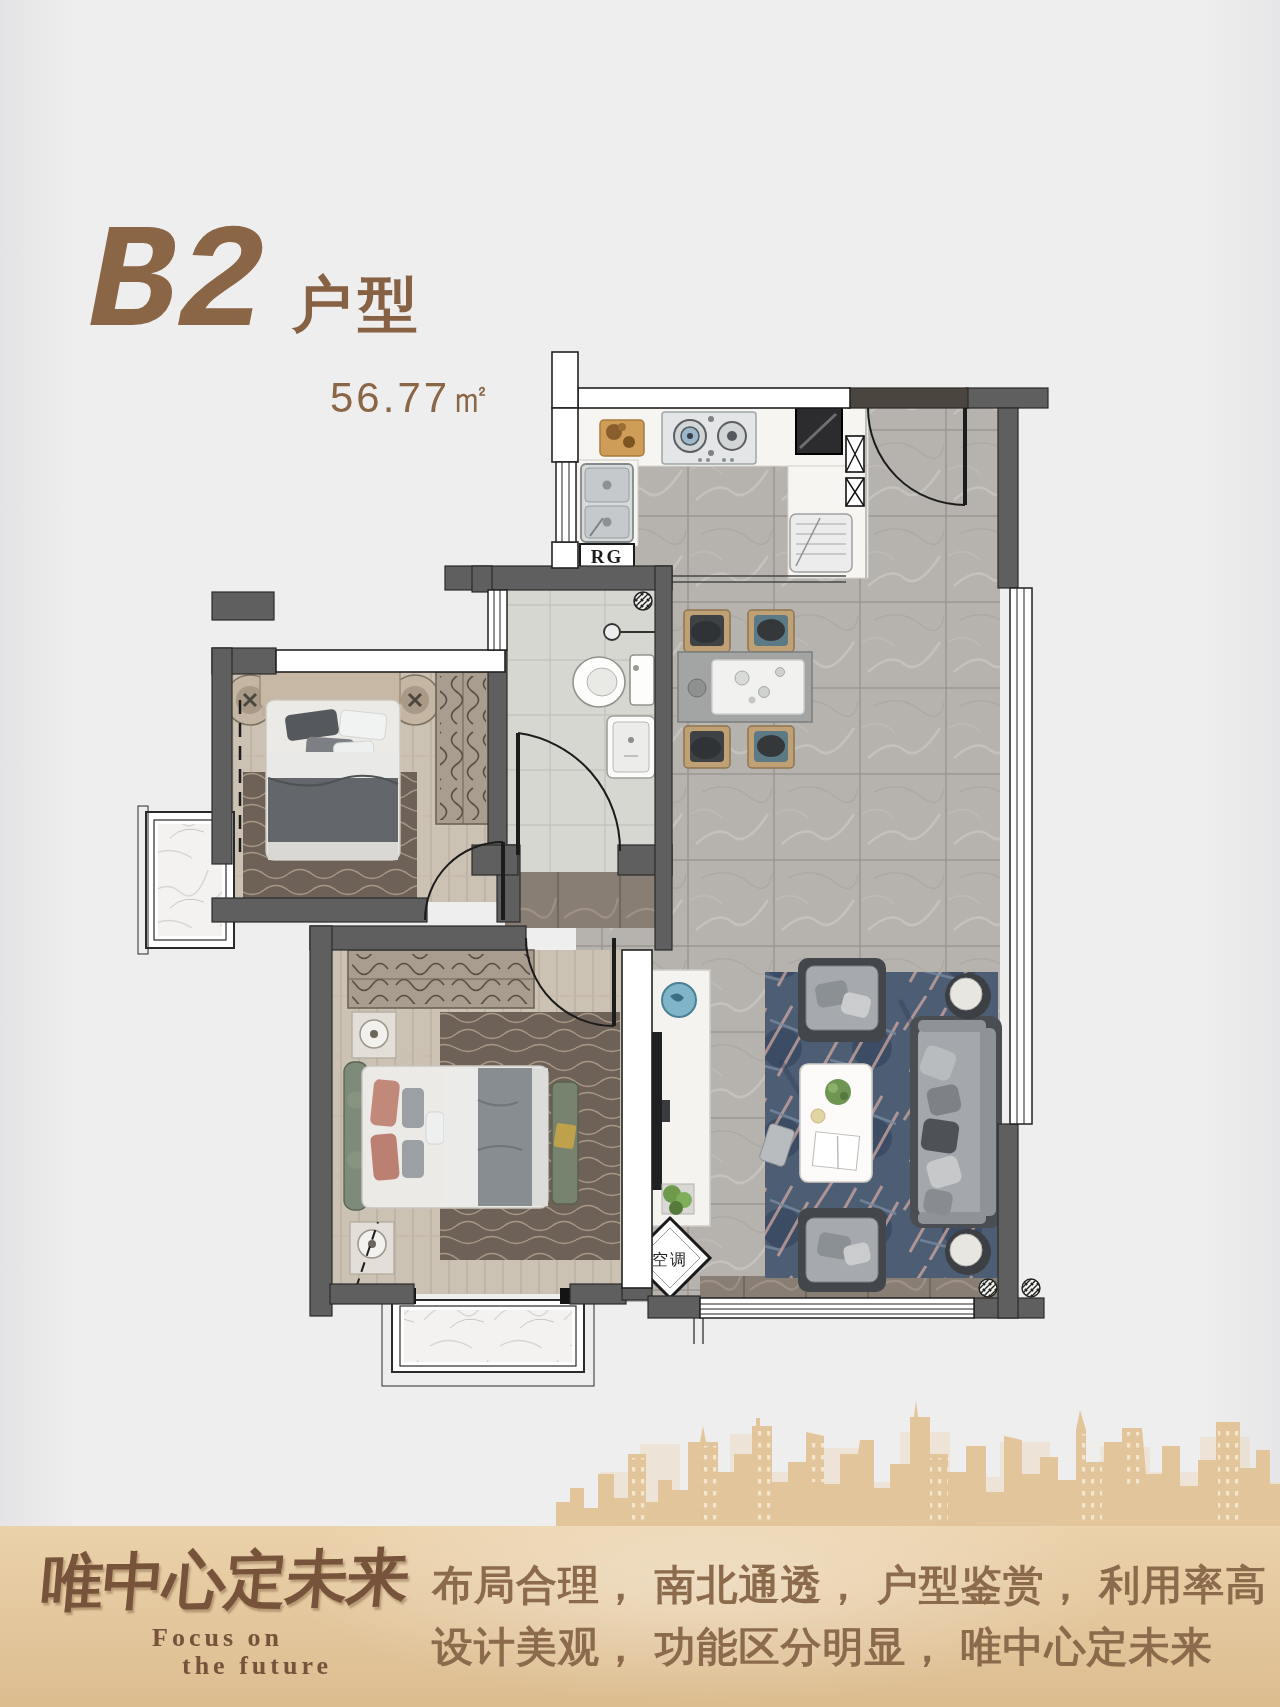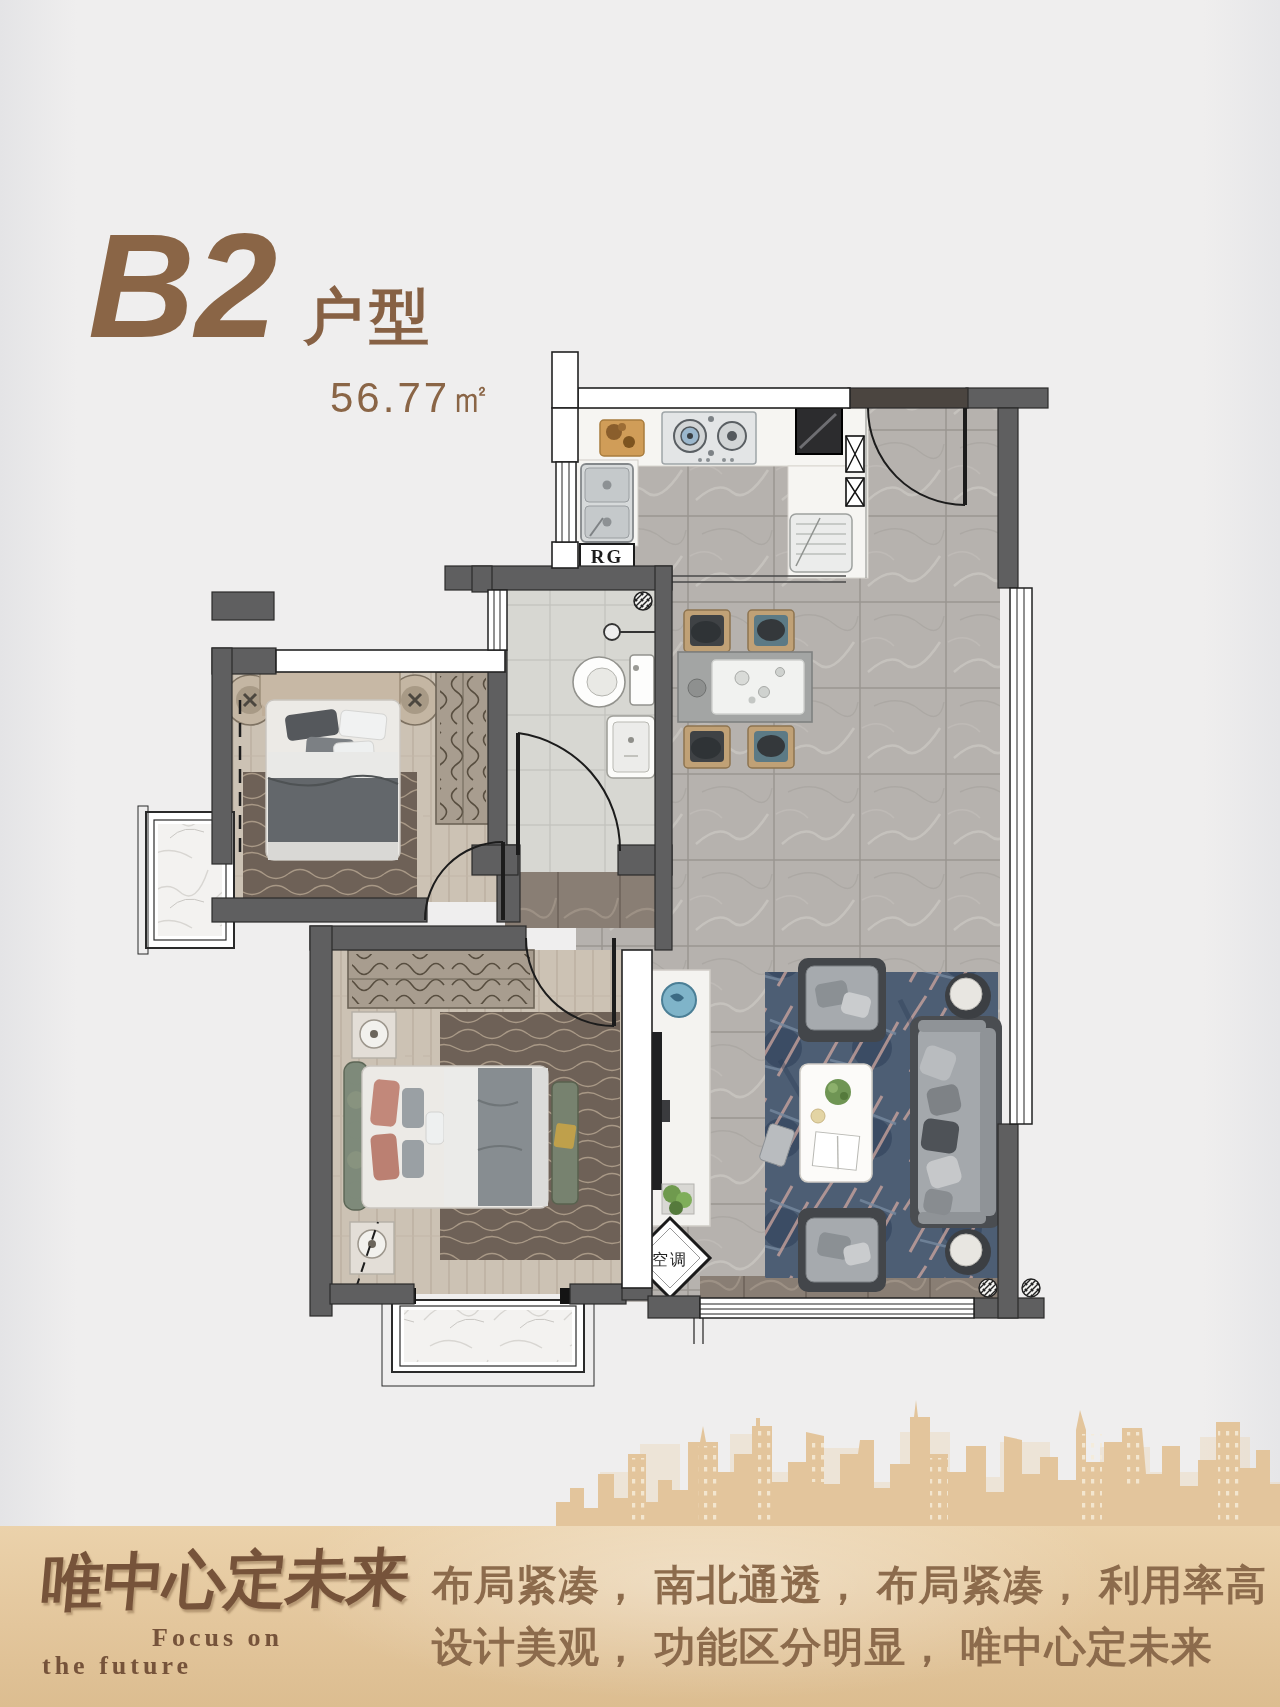--- a/index.html
+++ b/index.html
@@ -7,35 +7,35 @@
   .page{position:relative;width:1280px;height:1707px;background:linear-gradient(90deg,#e4e4e6 0%,#efeeee 6%,#efeeee 94%,#e6e6e8 100%);overflow:hidden;}
   
   .header{position:absolute;left:0;top:0;width:1280px;height:196px;
     background:linear-gradient(100deg,#ecd6b4 0%,#f2e3c8 38%,#f4e7cf 55%,#e9d2ae 100%);
     border-bottom:1px solid #d9c09a;}
   .header-title{position:absolute;left:0;top:30px;width:100%;text-align:center;
     font-size:88px;font-weight:700;color:#7a573b;letter-spacing:24px;text-indent:24px;
     text-shadow:0 3px 3px rgba(122,87,59,.25);}
   
   .unit-title{position:absolute;left:88px;top:212px;display:flex;align-items:baseline;color:#8a6546;}
-  .unit-name{font-size:148px;font-style:italic;font-weight:700;line-height:1;font-family:Liberation Sans, sans-serif;}
+  .unit-name{font-size:148px;font-style:italic;font-weight:700;line-height:1;font-family:Liberation Mono, monospace;}
   .unit-suffix{font-size:60px;font-weight:600;margin-left:26px;letter-spacing:6px;color:#876144;text-align:right;}
   .unit-area{position:absolute;left:330px;top:370px;font-size:42px;color:#8a6546;letter-spacing:3px;font-family:"Liberation Sans","DejaVu Sans",sans-serif;}
   
   .plan-svg{position:absolute;left:0;top:0;}
   
   .footer{position:absolute;left:0;top:1526px;width:1280px;height:181px;
     background:linear-gradient(180deg,#ebd2ab 0%,#e3c69c 55%,#dcbd90 100%);}
   .footer:before{content:"";position:absolute;inset:0;background:radial-gradient(ellipse 420px 120px at 55% 30%,rgba(255,255,255,.35),rgba(255,255,255,0));}
   .logo{position:absolute;left:42px;top:12px;width:390px;color:#76533a;}
   .logo-cn{font-size:62px;font-weight:900;letter-spacing:-1px;transform:skewX(-6deg) rotate(-1deg);
     text-shadow:2px 3px 2px rgba(97,66,38,.35);white-space:nowrap;}
   .logo-en1,.logo-en2{font-weight:700;font-size:26px;letter-spacing:4px;line-height:28px;color:#76533a;}
   .logo-en1{margin:2px 0 0 110px;}
-  .logo-en2{}
+  .logo-en2{margin-left:140px;}
   .desc{position:absolute;left:432px;top:28px;width:830px;color:#8c6b4c;
     font-family:"Liberation Sans","DejaVu Sans",sans-serif;font-weight:600;font-size:41px;line-height:62px;letter-spacing:1px;white-space:nowrap;}
 </style>
 </head>
 <body>
 
 <div class="page">
 
 
   <div class="unit-title">
@@ -461,18 +461,18 @@
     </g>
   </svg>
 
   <div class="footer">
     <div class="logo">
       <div class="logo-cn">唯中心定未来</div>
       <div class="logo-en1">Focus on</div>
       <div class="logo-en2">the future</div>
     </div>
     <div class="desc">
-      <div>布局紧凑， 南北通透， 布局紧凑， 利用率高</div>
+      <div>布局合理， 南北通透， 户型鉴赏， 利用率高</div>
       <div>设计美观， 功能区分明显， 唯中心定未来</div>
     </div>
   </div>
 
 </div>
 
 </body></html>

